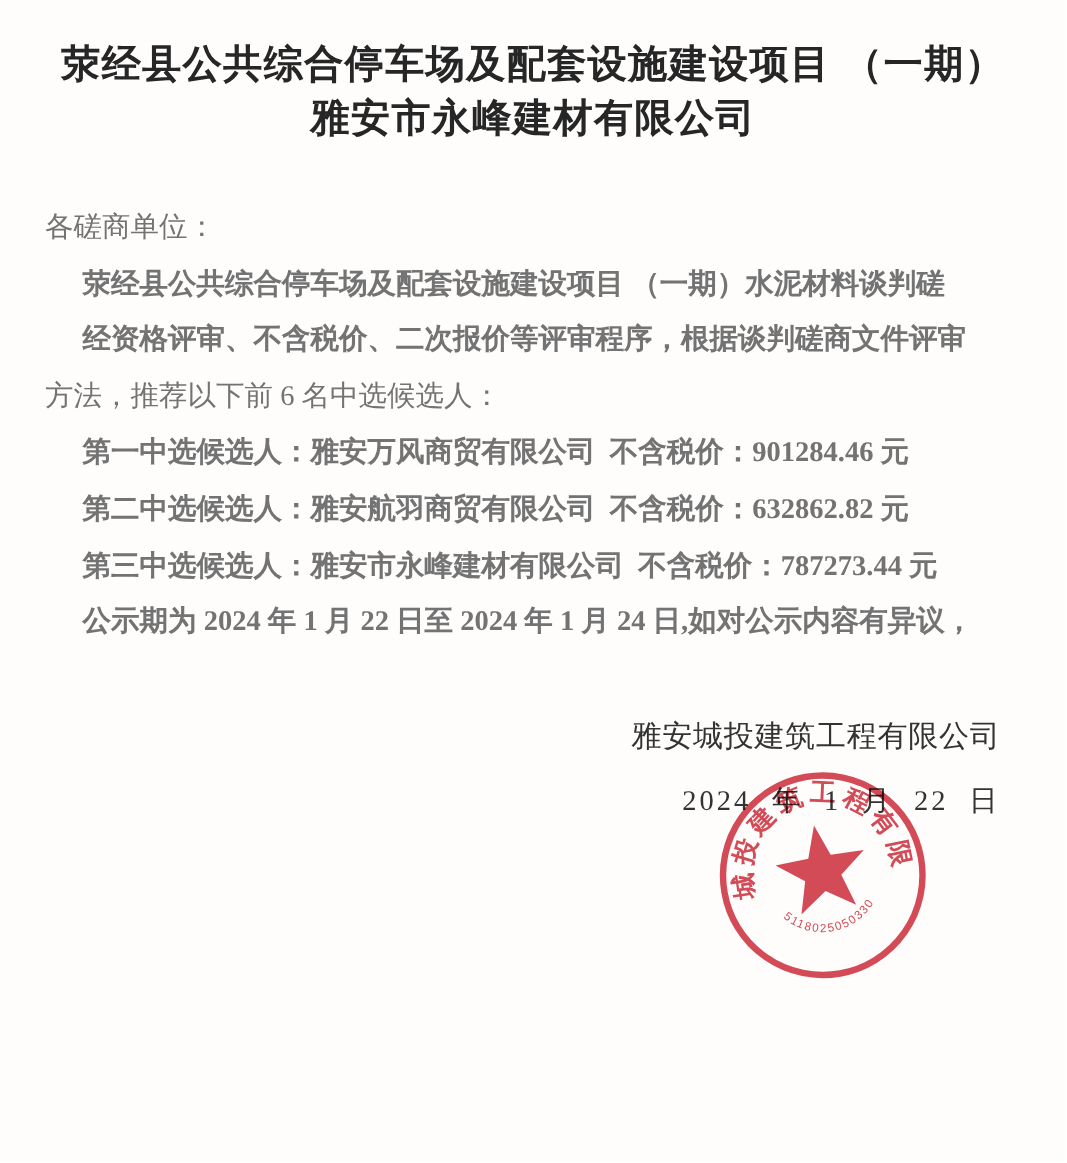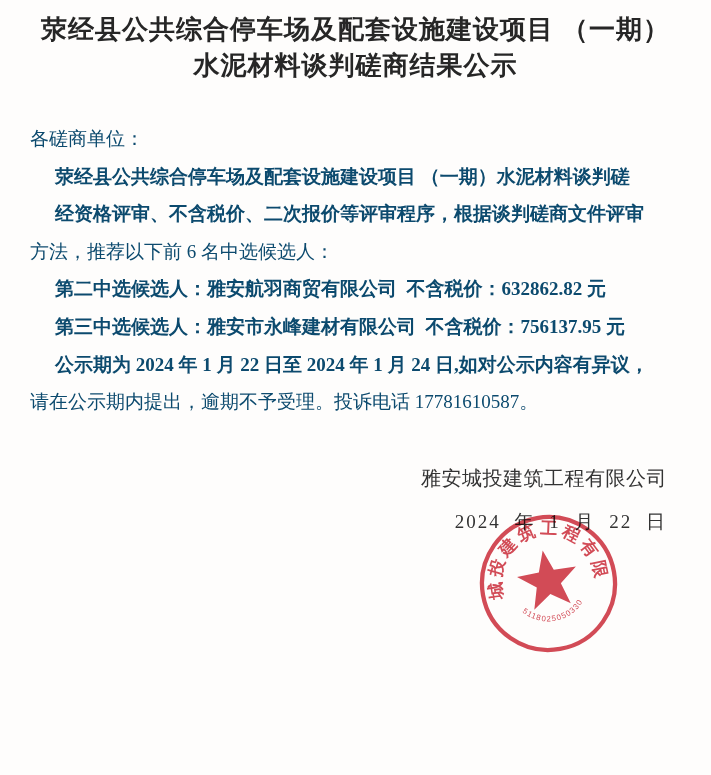--- a/index.html
+++ b/index.html
@@ -8,35 +8,35 @@
     background: #ffffff;
     font-family: "Liberation Serif", serif;
   }
   .page {
     position: relative;
     width: 711px; height: 775px;
     overflow: hidden;
     background: #fefdfc;
   }
   .doc-title {
-    margin-top: 11px;
+    margin-top: 24px;
     text-align: center;
     font-family: "Liberation Sans", sans-serif;
     font-weight: bold;
     font-size: 26px;
     line-height: 36px;
     letter-spacing: 1px;
     color: #262626;
   }
   .doc-body {
     margin-top: 37px;
     padding: 0 26px 0 30px;
     font-size: 19px;
     line-height: 37.6px;
-    color: #0c4a6e;
+    color: #737373;
   }
   .line {
     white-space: pre;
   }
   .indent {
     text-indent: 25px;
     font-weight: bold;
   }
   .signature {
     margin-top: 36px;
@@ -76,32 +76,32 @@
     font-family: "Liberation Sans", sans-serif;
   }
 </style>
 </head>
 <body>
 
 <div class="page">
 
   <header class="doc-title">
     <div>荥经县公共综合停车场及配套设施建设项目 （一期）</div>
-    <div>水泥材料谈判磋商结果公示</div>
+    <div>雅安市永峰建材有限公司</div>
   </header>
 
   <main class="doc-body">
     <div class="line">各磋商单位：</div>
     <div class="line indent">荥经县公共综合停车场及配套设施建设项目 （一期）水泥材料谈判磋</div>
     <div class="line indent">经资格评审、不含税价、二次报价等评审程序，根据谈判磋商文件评审</div>
     <div class="line">方法，推荐以下前 6 名中选候选人：</div>
+    <div class="line indent">第一中选候选人：雅安万风商贸有限公司  不含税价：901284.46 元</div>
     <div class="line indent">第二中选候选人：雅安航羽商贸有限公司  不含税价：632862.82 元</div>
-    <div class="line indent">第三中选候选人：雅安市永峰建材有限公司  不含税价：756137.95 元</div>
+    <div class="line indent">第三中选候选人：雅安市永峰建材有限公司  不含税价：787273.44 元</div>
     <div class="line indent">公示期为 2024 年 1 月 22 日至 2024 年 1 月 24 日,如对公示内容有异议，</div>
-    <div class="line">请在公示期内提出，逾期不予受理。投诉电话 17781610587。</div>
   </main>
 
   <footer class="signature">
     <div class="sig-company">雅安城投建筑工程有限公司</div>
     <div class="sig-date">2024 年 1 月 22 日</div>
   </footer>
 
   <div class="seal">
     <svg viewBox="0 0 200 200" width="143" height="143" aria-hidden="true">
       <g transform="rotate(-10 100 100)">

